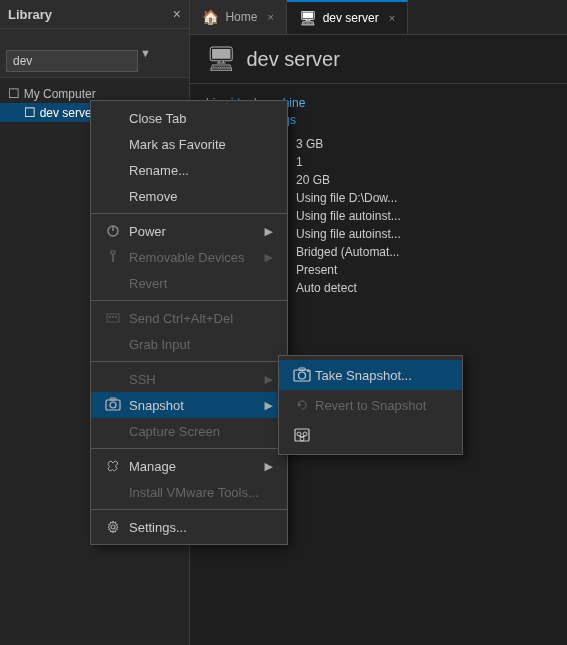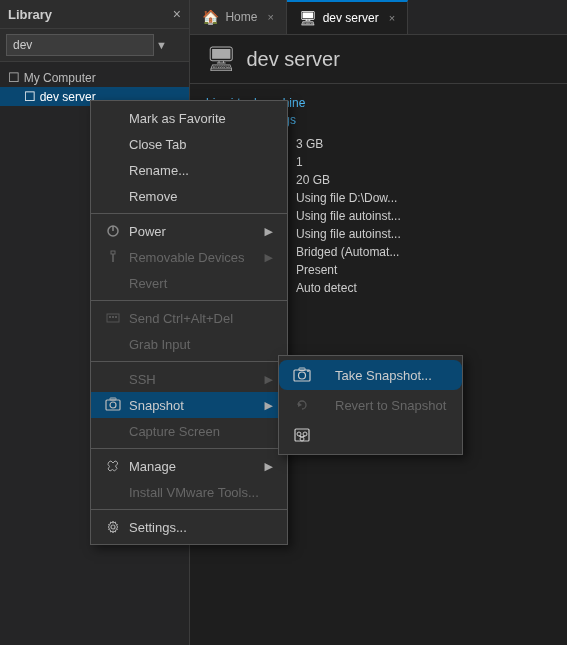--- a/index.html
+++ b/index.html
@@ -287,22 +287,21 @@
       padding: 4px 0;
     }
 
     .sub-menu-item {
       display: flex;
       align-items: center;
       padding: 6px 14px;
       cursor: pointer;
       color: #ccc;
       font-size: 13px;
-      gap: 24px;
-      border-radius: 8px;
+      gap: 4px;
     }
 
     .sub-menu-item.active-hover {
       background: #094771;
     }
 
     .sub-menu-item.disabled {
       color: #666;
       cursor: default;
     }
@@ -320,21 +319,21 @@
 <body>
 
 <div class="app-container">
 
   <div class="sidebar">
     <div class="sidebar-header">
       <span class="sidebar-title">Library</span>
       <span class="sidebar-close">×</span>
     </div>
     <div class="sidebar-search">
-      <input type="text" value="dev" style="width: 148px;">
+      <input type="text" value="dev" style="width: 132px; margin-top: 16px;">
       <span class="search-arrow">▼</span>
     </div>
     <div class="sidebar-tree">
       <div class="tree-item">
         <span class="tree-icon">☐</span>
         <span>My Computer</span>
       </div>
       <div class="tree-item tree-child selected">
         <span class="tree-icon">☐</span>
         <span>dev server</span>
@@ -406,28 +405,28 @@
         </div>
       </div>
     </div>
   </div>
 
   <div class="context-menu">
 
     <div class="menu-item">
       <div class="menu-item-left">
         <span class="menu-item-icon"></span>
+        <span>Close Tab</span>
+      </div>
+    </div>
+
+    <div class="menu-item">
+      <div class="menu-item-left">
+        <span class="menu-item-icon"></span>
         <span>Mark as Favorite</span>
-      </div>
-    </div>
-
-    <div class="menu-item">
-      <div class="menu-item-left">
-        <span class="menu-item-icon"></span>
-        <span>Close Tab</span>
       </div>
     </div>
 
     <div class="menu-item">
       <div class="menu-item-left">
         <span class="menu-item-icon"></span>
         <span>Rename...</span>
       </div>
     </div>
 

